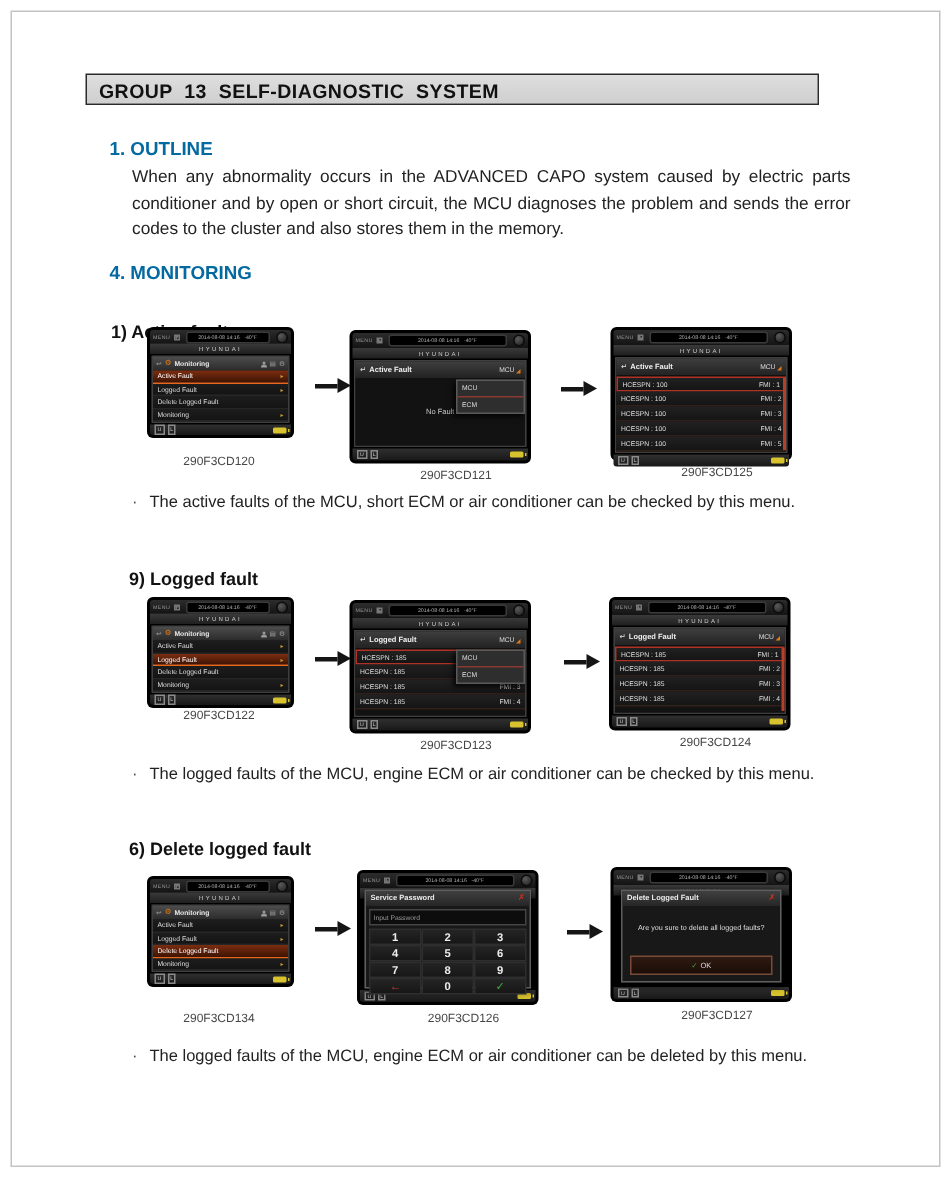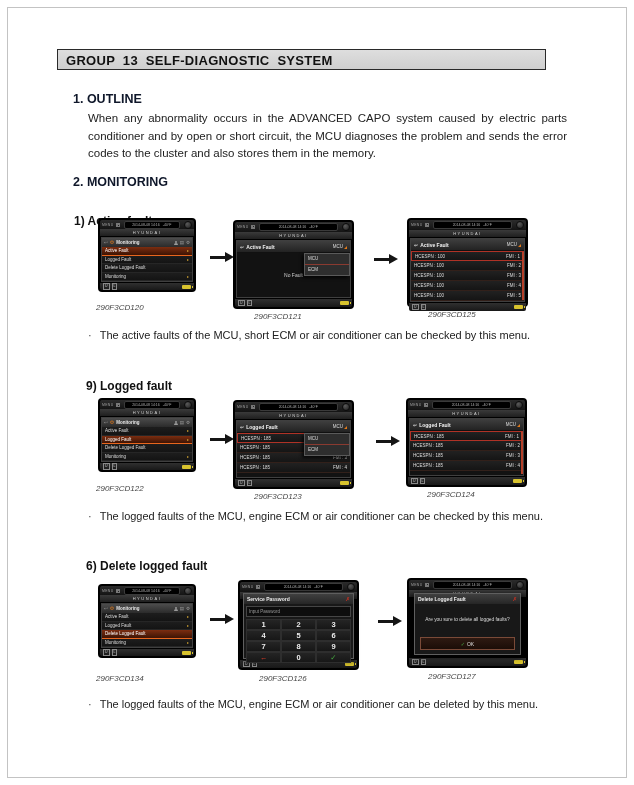--- a/index.html
+++ b/index.html
@@ -10,29 +10,29 @@
   }
   .frame{position:absolute;inset:7px;border:1px solid #c3c3c3;pointer-events:none;}
 
   
   .group-title{
     position:absolute;left:57px;top:49px;width:489px;height:21px;
     background:linear-gradient(#dedede,#cfcfcf);border:1px solid #2a2a2a;
     font-size:13px;font-weight:bold;line-height:21px;padding-left:8px;
     letter-spacing:.3px;word-spacing:4px;box-sizing:border-box;color:#111;
   }
-  .h1{position:absolute;font-size:12.5px;font-weight:bold;color:#0f172a;}
+  .h1{position:absolute;font-size:12.5px;font-weight:bold;color:#0369a1;}
   .h2{position:absolute;font-size:12px;font-weight:bold;color:#111;}
   .para{
     position:absolute;left:88px;top:110px;width:479px;
     font-size:11.5px;line-height:17.5px;text-align:justify;color:#222;
   }
   .note{position:absolute;left:88px;width:470px;font-size:11px;color:#222;}
   .note .dot{margin-right:8px;color:#444;}
-  .cap{position:absolute;width:100px;font-size:8px;color:#474747;text-align:left;font-style:italic;}
+  .cap{position:absolute;width:100px;font-size:8px;color:#474747;text-align:center;}
 
   
   .harrow{position:absolute;width:24px;height:10px;}
   .harrow .shaft{position:absolute;left:0;top:3.5px;width:15px;height:3px;background:#151515;}
   .harrow .head{position:absolute;right:0;top:0;width:0;height:0;
     border-top:5px solid transparent;border-bottom:5px solid transparent;border-left:9px solid #151515;}
 
   
   .shot{position:absolute;background:#000;border-radius:4px;padding:2px;box-sizing:border-box;
         display:flex;flex-direction:column;}
@@ -113,21 +113,21 @@
 </head>
 <body>
 
 <div class="frame"></div>
 
 <div class="group-title">GROUP 13 SELF-DIAGNOSTIC SYSTEM</div>
 
 <div class="h1" style="left:73px;top:92px;">1. OUTLINE</div>
 <div class="para">When any abnormality occurs in the ADVANCED CAPO system caused by electric parts conditioner and by open or short circuit, the MCU diagnoses the problem and sends the error codes to the cluster and also stores them in the memory.</div>
 
-<div class="h1" style="left:73px;top:175px;">2. MONITORING</div>
+<div class="h1" style="left:73px;top:175px;">4. MONITORING</div>
 
 <div class="h2" style="left:74px;top:196px;margin-top:18px;">1) Active fault</div>
 <div class="h2" style="left:86px;top:379px;">9) Logged fault</div>
 <div class="h2" style="left:86px;top:559px;">6) Delete logged fault</div>
 
 <div class="note" style="top:329px;"><span class="dot">·</span><span>The active faults of the MCU, short ECM or air conditioner can be checked by this menu.</span></div>
 <div class="note" style="top:510px;"><span class="dot">·</span><span>The logged faults of the MCU, engine ECM or air conditioner can be checked by this menu.</span></div>
 <div class="note" style="top:698px;"><span class="dot">·</span><span>The logged faults of the MCU,  engine ECM or air conditioner can be deleted by this menu.</span></div>
 
 <div class="shot" style="left:98px;top:218px;width:98px;height:74px;">
@@ -308,21 +308,21 @@
         <span>Monitoring</span>
         <span class="arr">▸</span>
       </div>
   </div>
   <div class="bbar" style="height:7px;">
     <span class="uicon">U</span>
     <span class="uicon">L</span>
     <span class="battery"></span>
   </div>
 </div>
-<div class="cap" style="left:96px;top:484px;">290F3CD122</div>
+<div class="cap" style="left:96px;top:472px;">290F3CD122</div>
 
 <div class="harrow" style="left:210px;top:434px;">
     <span class="shaft"></span>
     <span class="head"></span>
   </div>
 
 <div class="shot" style="left:233px;top:400px;width:121px;height:89px;">
   <div class="sbar">
     <span class="menu-lbl">MENU</span>
     <span class="icon-grid"></span>

